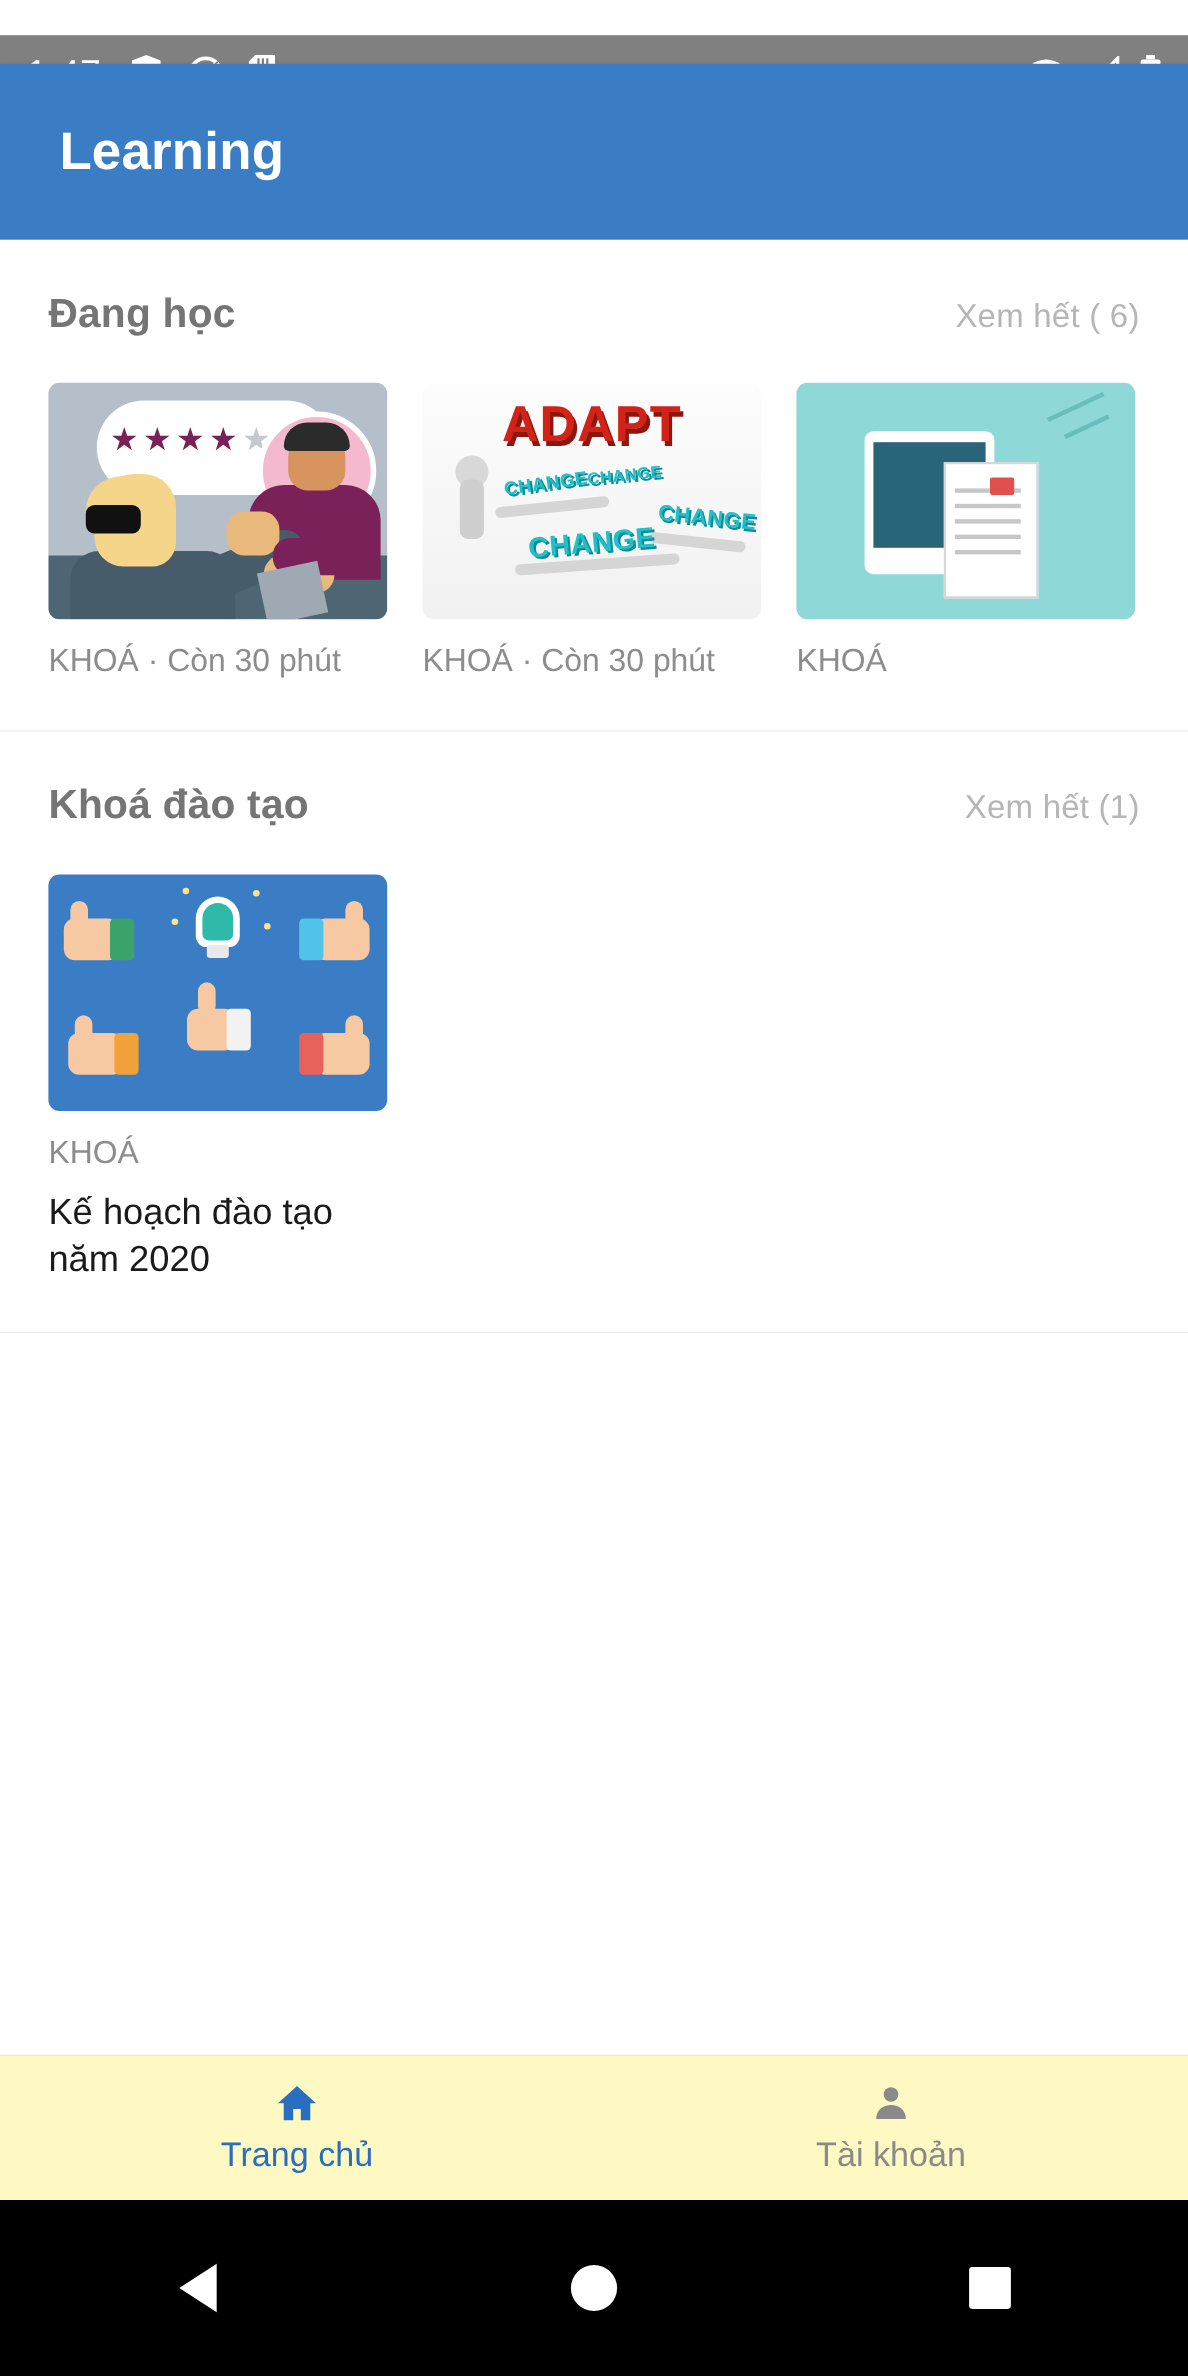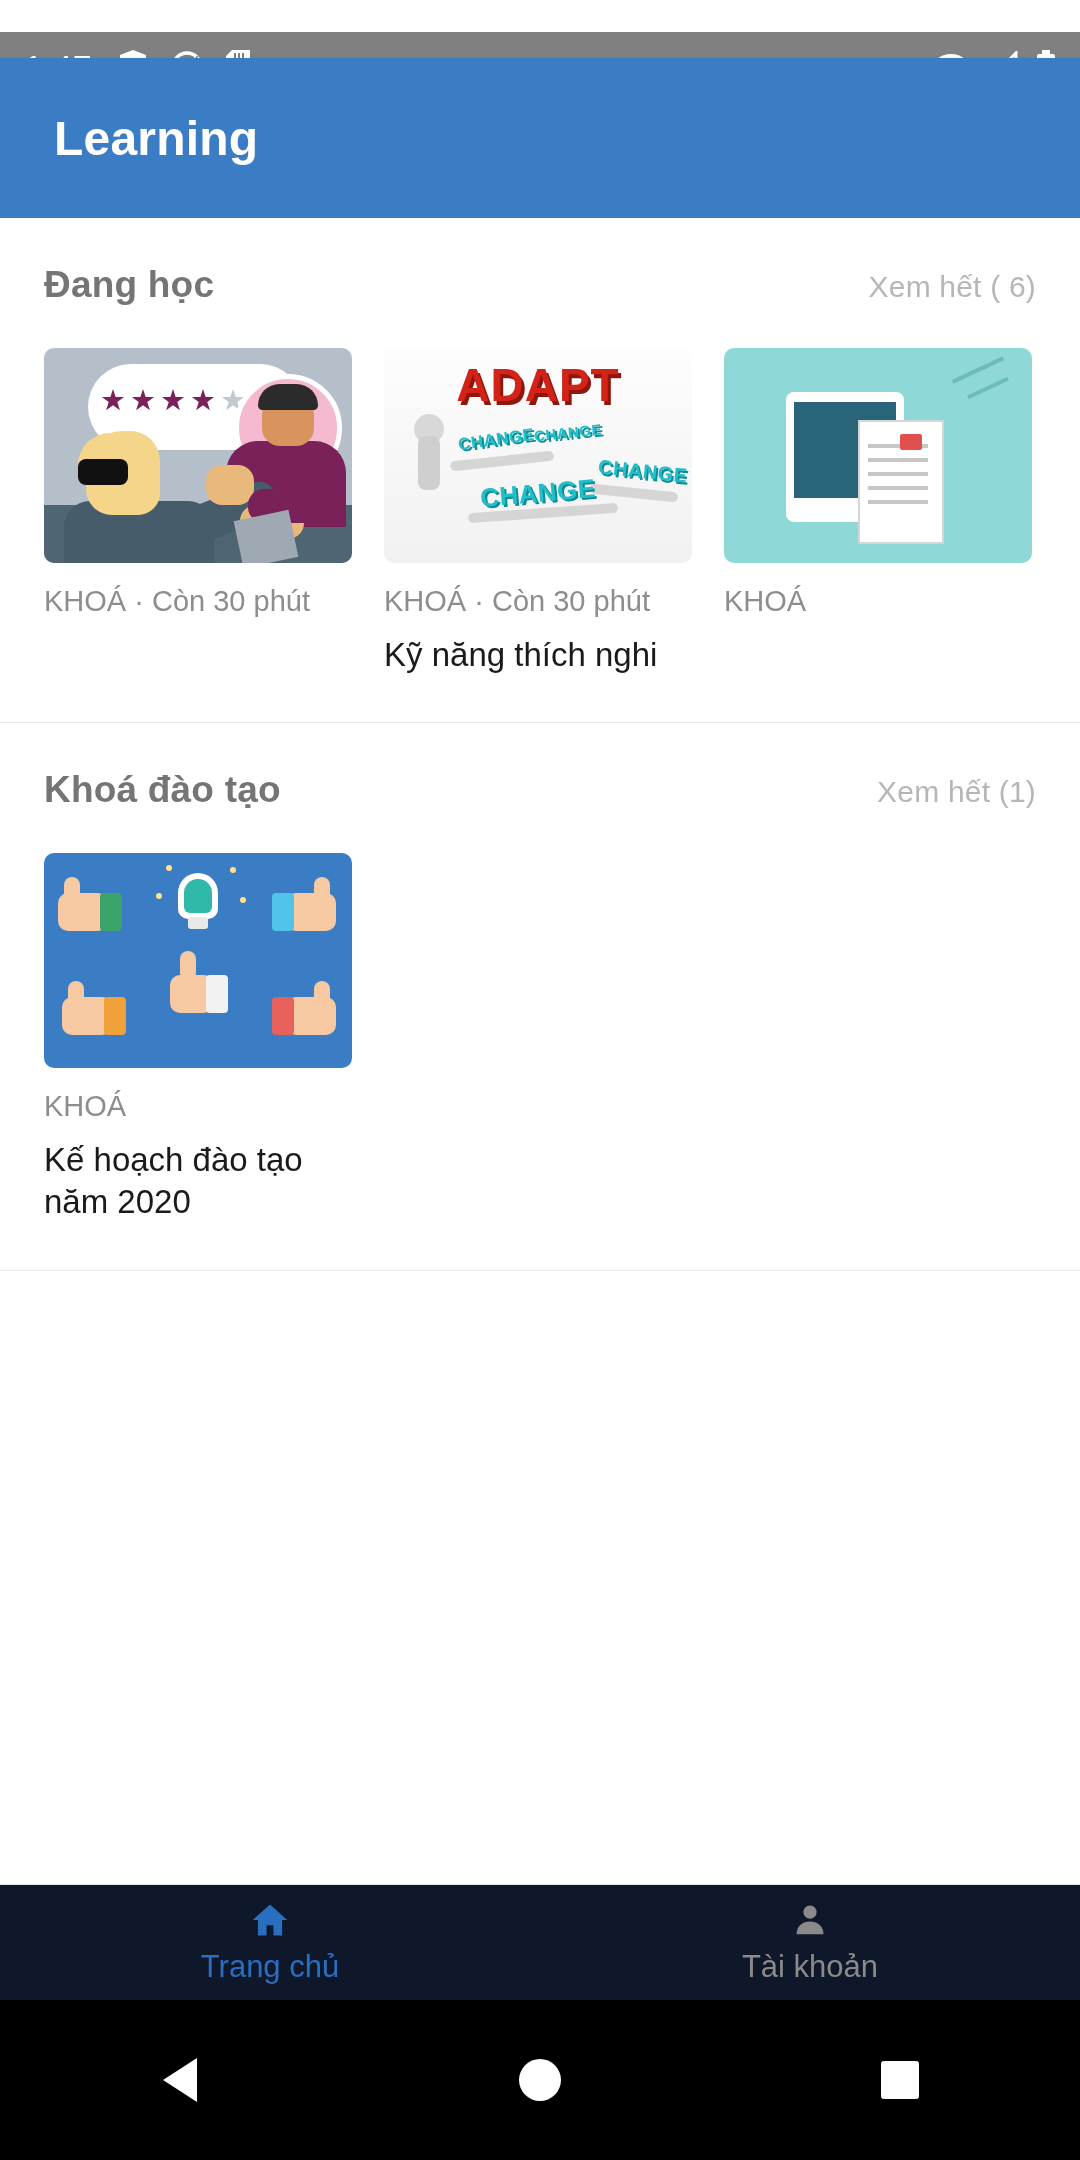--- a/index.html
+++ b/index.html
@@ -205,22 +205,22 @@
   .t4 .th-up{
     position:absolute; left:6px; bottom:30px; width:16px; height:24px;
     background:#f7c9a3; border-radius:8px;
   }
   .t4 .th-cuff{
     position:absolute; left:42px; bottom:0; width:22px; height:38px; border-radius:4px;
   }
 
   
   .bottomnav{
-    position:absolute; left:0; bottom:160px; width:1080px; height:116px;
-    background:#0f172a; border-top:1px solid #e4e4e4;
+    position:absolute; left:0; bottom:160px; width:1080px; height:132px;
+    background:#fef9c3; border-top:1px solid #e4e4e4;
     display:flex;
   }
   .navitem{
     flex:1; display:flex; flex-direction:column; align-items:center;
     justify-content:center; gap:10px;
   }
   .nav-label{ font-size:31px; }
   .nav-active .nav-label{ color:#2a6fbf; }
   .nav-inactive .nav-label{ color:#8a8a8a;text-align:right; }
 
@@ -329,21 +329,20 @@
             <div class="figure"></div>
             <div class="rail-bar r1"></div>
             <div class="rail-bar r2"></div>
             <div class="rail-bar r3"></div>
             <div class="blk b1">CHANGE</div>
             <div class="blk b2">CHANGE</div>
             <div class="blk b3">CHANGE</div>
             <div class="blk b4">CHANGE</div>
           </div>
           <div class="card-meta">KHOÁ · Còn 30 phút</div>
-          <div class="card-title">Kỹ năng thích nghi</div>
         </div>
 
         <div class="card">
           <div class="thumb t3">
             <div class="acc"></div>
             <div class="acc2"></div>
             <div class="tablet"></div>
             <div class="screen"></div>
             <div class="doc"></div>
             <div class="doc-line" style="top:96px;"></div>

